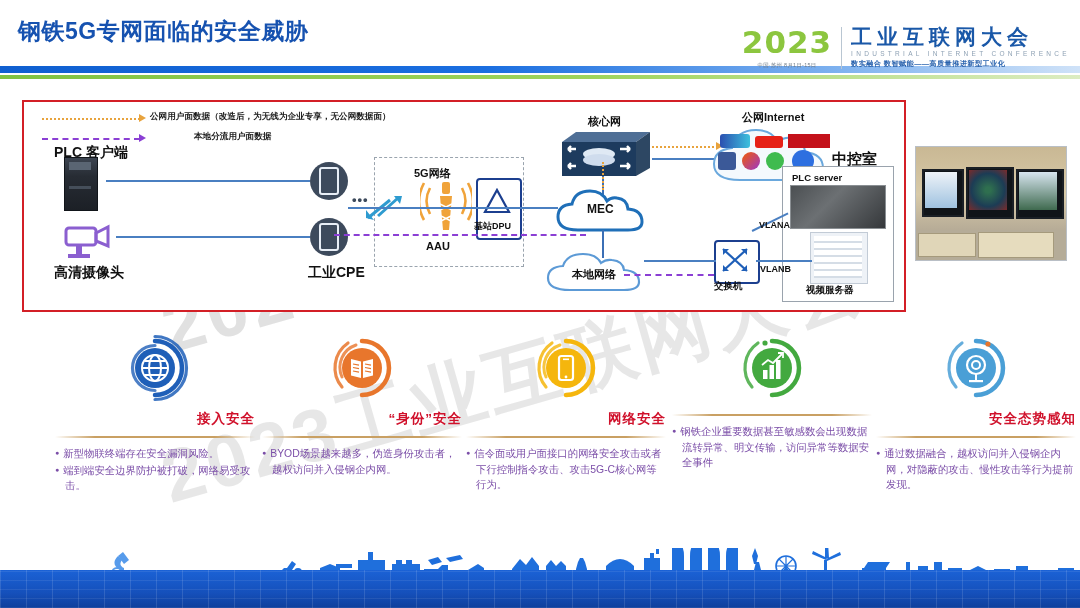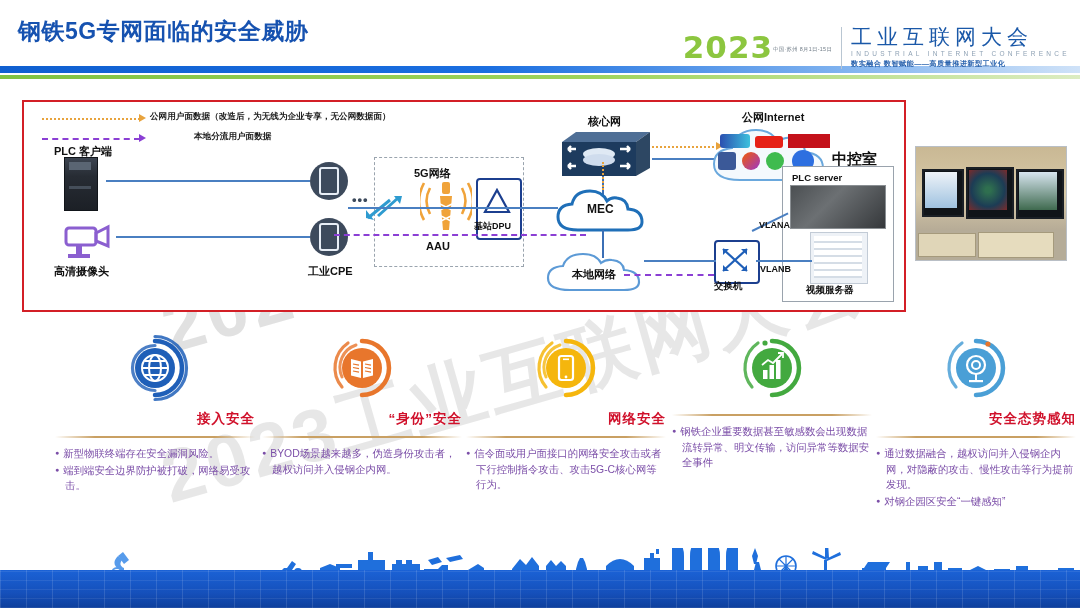--- a/index.html
+++ b/index.html
@@ -21,30 +21,30 @@
     position:absolute;left:0;right:0;top:66px;height:7px;
     background:linear-gradient(90deg,#0f5fd0 0%,#1a6ee0 45%,#7fb2ef 78%,#cfe2f8 100%);
   }
   .hdr-rule2{
     position:absolute;left:0;right:0;top:75px;height:4px;
     background:linear-gradient(90deg,#7fc242 0%,#9ed45c 55%,#dcecc2 100%);
   }
 
   
   .logo{position:absolute;right:10px;top:26px;display:flex;align-items:center;gap:9px;}
-  .logo-left{display:flex;flex-direction:row;align-items:center;}
+  .logo-left{display:flex;flex-direction:column;align-items:center;}
   .logo-year{
     font-size:31px;font-weight:bold;color:#8cc63f;letter-spacing:1px;line-height:1;
     font-family:"DejaVu Sans",sans-serif;
   }
   .logo-date{font-size:5.4px;color:#6f7b86;letter-spacing:.3px;margin-top:4px;white-space:nowrap;}
   .logo-div{width:1px;height:42px;background:#b9c6d2;}
   .logo-right{display:flex;flex-direction:column;}
   .logo-cn{
-    font-size:21px;font-weight:normal;color:#1a58a8;letter-spacing:5px;line-height:1.05;white-space:nowrap;
+    font-size:21px;font-weight:bold;color:#1a58a8;letter-spacing:5px;line-height:1.05;white-space:nowrap;
   }
   .logo-en{font-size:6.5px;color:#8fa2b5;letter-spacing:3.3px;white-space:nowrap;margin-top:2px;}
   .logo-sub{font-size:7.2px;color:#2a63ae;font-weight:bold;letter-spacing:.4px;white-space:nowrap;margin-top:2px;}
 
   
   .wm{
     position:absolute;left:150px;top:180px;
     font-size:74px;font-weight:bold;color:rgba(120,120,120,.22);
     transform:rotate(-16deg);white-space:nowrap;pointer-events:none;
     letter-spacing:4px;
@@ -61,21 +61,21 @@
     border:2px solid #d31f26;background:#fff;
   }
   .photo{
     position:absolute;left:915px;top:146px;width:150px;height:113px;
     border:1px solid #b9bfc6;overflow:hidden;background:#2a3138;
   }
 
   
   .leg{position:absolute;font-size:8.6px;color:#1a1a1a;white-space:nowrap;font-weight:bold;}
 
-  .dlabel{position:absolute;font-size:11px;font-weight:bold;color:#111;white-space:nowrap;}
+  .dlabel{position:absolute;font-size:14px;font-weight:bold;color:#111;white-space:nowrap;}
   .dlabel.big{font-size:11px;}
 
   .sline{position:absolute;background:#4a7fc1;height:1.6px;}
   .vline{position:absolute;background:#3b6fb5;width:1.6px;}
 
   .dash-box{
     position:absolute;border:1.4px dashed #9aa4ae;background:transparent;
   }
 
   .node-circle{
@@ -376,21 +376,20 @@
           <rect x="27" y="46" width="14" height="2.2" fill="#fff"></rect>
           <path d="M34 7 a27 27 0 0 1 0 54" fill="none" stroke="#4a9fd6" stroke-width="4.5" stroke-linecap="round"></path>
           <path d="M20 9 a30 30 0 0 0 -6 44" fill="none" stroke="#4a9fd6" stroke-width="3.2" stroke-linecap="round" opacity=".85"></path>
           <circle cx="46" cy="10" r="2.6" fill="#e8762c"></circle>
         </svg>
       </div>
       <div class="cat-title">安全态势感知</div>
       <div class="cat-rule"></div>
       <div class="cat-body">
         <span class="bi">通过数据融合，越权访问并入侵钢企内网，对隐蔽的攻击、慢性攻击等行为提前发现。</span>
-        <span class="bi">对钢企园区安全“一键感知”</span>
       </div>
     </div>
   </div>
 
   <div class="footer">
     <svg style="position:absolute;left:0;bottom:30px;" width="1080" height="34" viewBox="0 0 1080 34">
       <g fill="#1f6fdc">
         <path d="M280 34 l0 -6 l4 -4 l3 0 l5 -7 l4 3 l-4 6 l3 3 l0 5 z"></path>
         <circle cx="298" cy="28" r="4"></circle>
         <path d="M320 34 l0 -10 l10 -4 l10 4 l0 10 z"></path>

